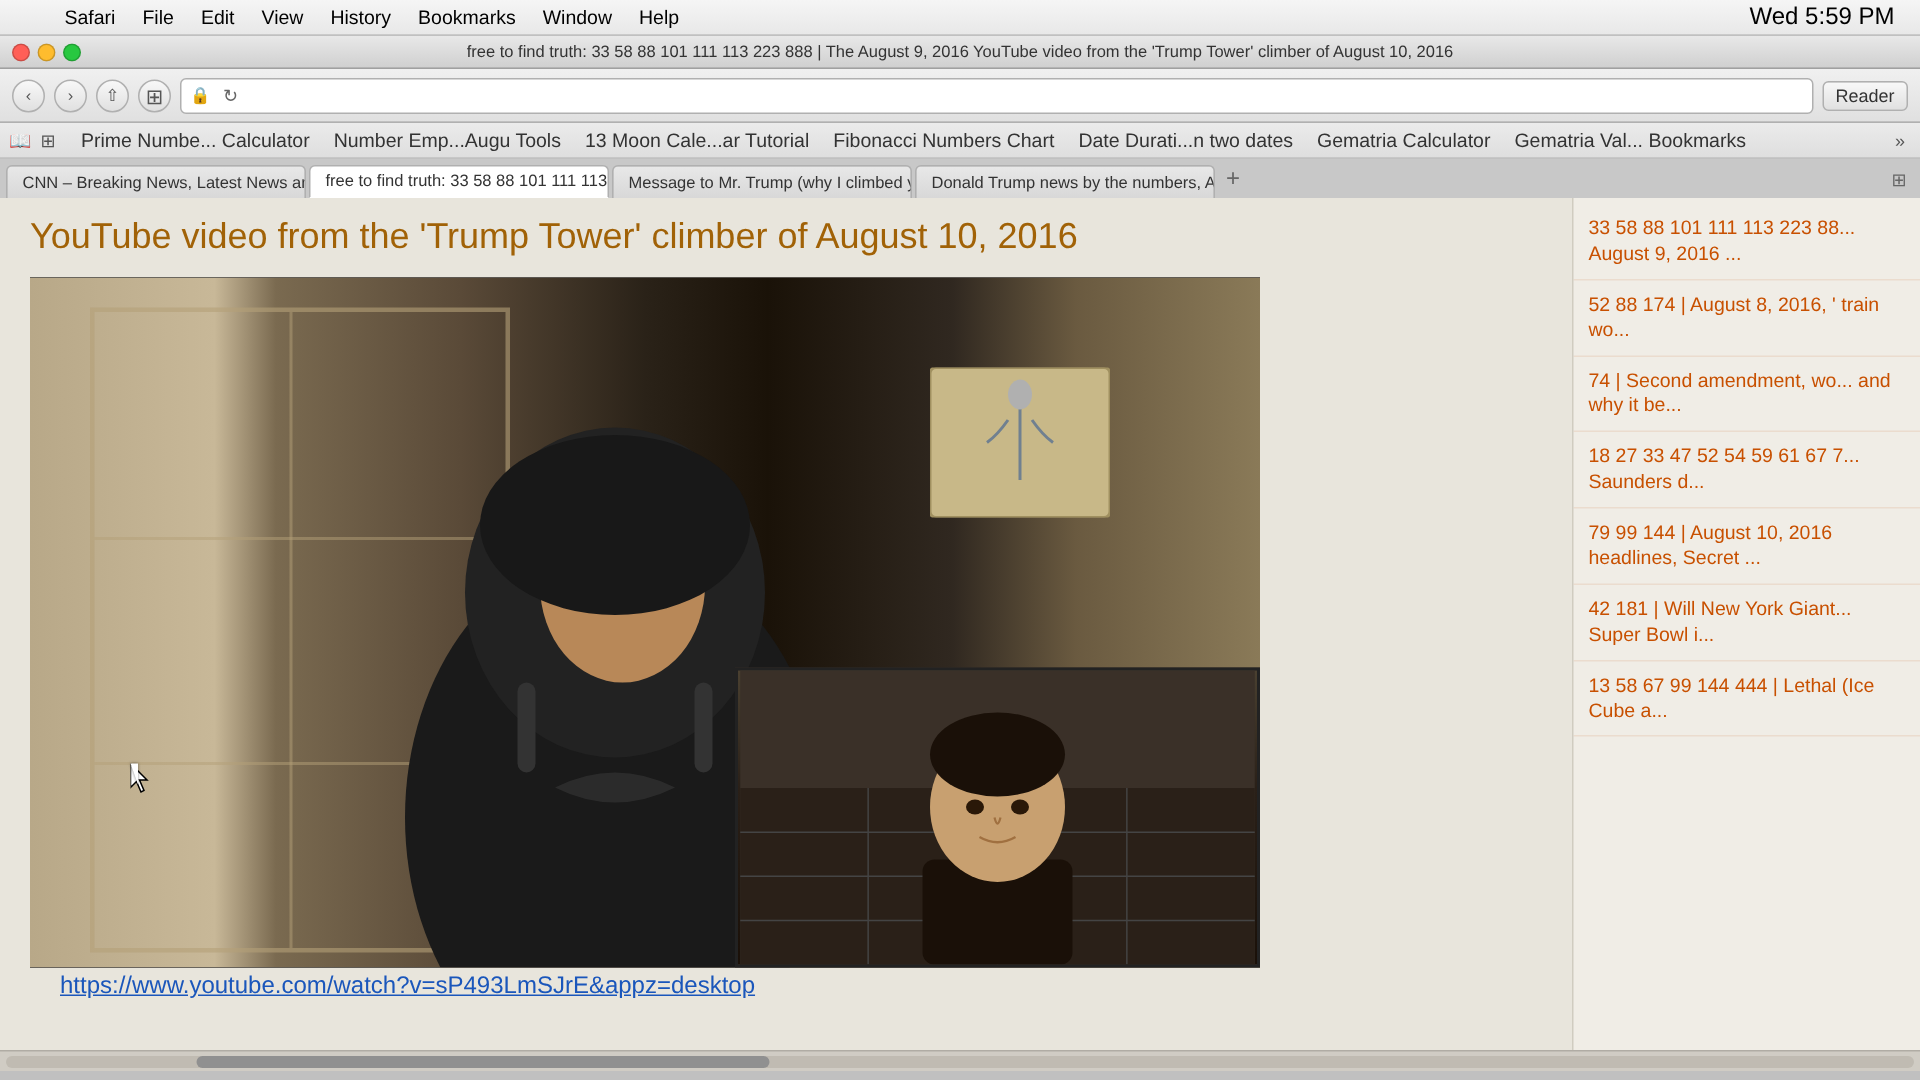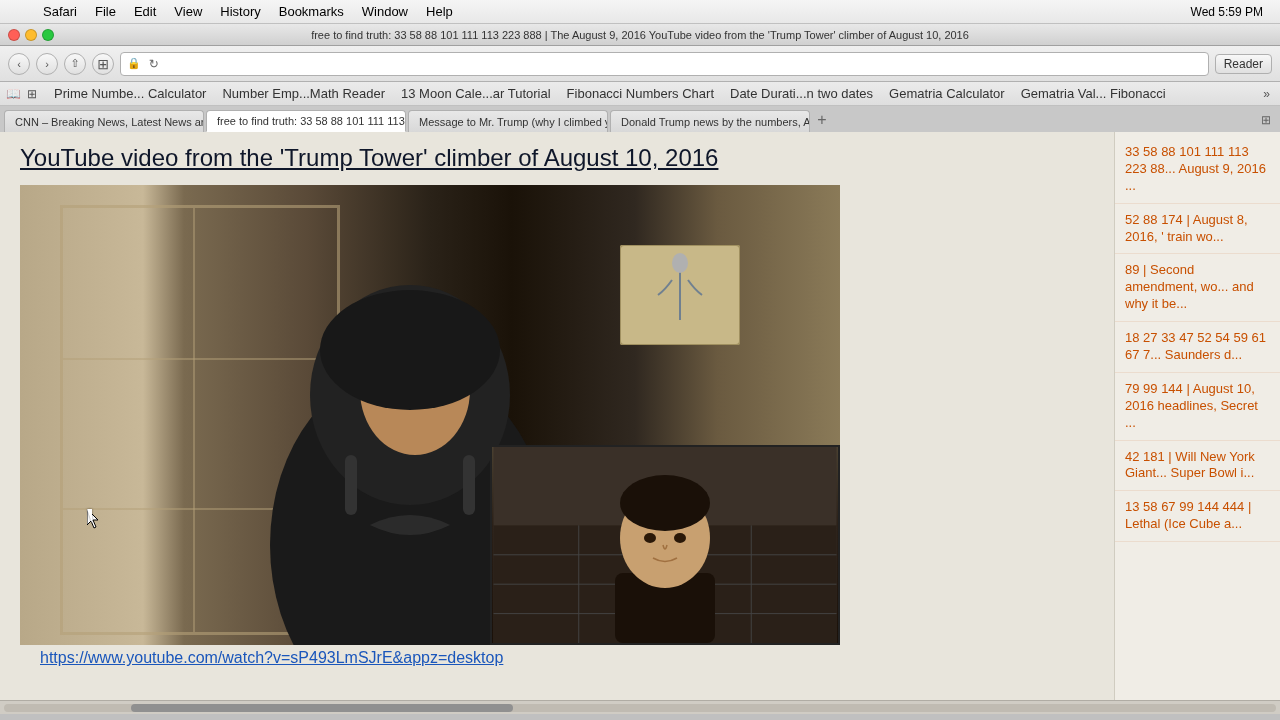--- a/index.html
+++ b/index.html
@@ -67,21 +67,21 @@
     .apple-logo {
       font-size: 14px;
       padding: 0 8px;
       cursor: pointer;
     }
     .menubar-right {
       margin-left: auto;
       display: flex;
       align-items: center;
       gap: 8px;
-      font-size: 12px;
+      font-size: 16px;
       justify-content: flex-end;
     }
 
     
     .browser-toolbar {
       height: 36px;
       background: linear-gradient(to bottom, #f0f0f0, #e0e0e0);
       border-bottom: 1px solid #b0b0b0;
       display: flex;
       align-items: center;
@@ -255,25 +255,24 @@
       overflow: hidden;
       position: relative;
     }
     .page-inner {
       padding: 10px 20px;
       max-width: 100%;
     }
     .page-title-main {
       font-size: 24px;
       font-weight: normal;
-      color: #0f172a;
+      color: #a16207;
       line-height: 1.3;
       margin-bottom: 12px;
       max-width: 820px;
-      text-decoration: underline;
     }
 
     
     .video-container {
       width: 820px;
       height: 460px;
       background: #000;
       position: relative;
       overflow: hidden;
     }
@@ -330,21 +329,21 @@
       height: 100%;
       background: linear-gradient(to bottom, #4a4030 0%, #2a2018 40%, #1a1008 100%);
       display: flex;
       align-items: flex-end;
       justify-content: center;
       position: relative;
     }
 
     
     .sidebar {
-      width: 166px;
+      width: 232px;
       background: #f0ede6;
       border-left: 1px solid #d0ccc0;
       overflow-y: auto;
       overflow-x: hidden;
       padding: 4px 0;
     }
     .sidebar-link {
       display: block;
       padding: 8px 10px;
       font-size: 13px;
@@ -450,26 +449,26 @@
   </div>
   <button class="reader-btn">Reader</button>
 </div>
 
 <div class="bookmarks-bar">
   <div class="bookmark-icons">
     <div class="bm-icon">📖</div>
     <div class="bm-icon">⊞</div>
   </div>
   <span class="bookmark-item">Prime Numbe... Calculator</span>
-  <span class="bookmark-item">Number Emp...Math Reader</span>
+  <span class="bookmark-item">Number Emp...Augu Tools</span>
   <span class="bookmark-item">13 Moon Cale...ar Tutorial</span>
   <span class="bookmark-item">Fibonacci Numbers Chart</span>
   <span class="bookmark-item">Date Durati...n two dates</span>
   <span class="bookmark-item">Gematria Calculator</span>
-  <span class="bookmark-item">Gematria Val... Fibonacci</span>
+  <span class="bookmark-item">Gematria Val... Bookmarks</span>
   <span class="bookmarks-overflow">»</span>
 </div>
 
 <div class="tabs-bar">
   <div class="tab">
     <span>CNN – Breaking News, Latest News and Videos</span>
 
   </div>
   <div class="tab active">
     <span>free to find truth: 33 58 88 101 111 113 2...</span>
@@ -576,21 +575,21 @@
     <div class="cursor">
       <svg width="14" height="20" viewBox="0 0 14 20">
         <path d="M0 0 L0 16 L4 12 L7 19 L9 18 L6 11 L11 11 Z" fill="white" stroke="black" stroke-width="1"></path>
       </svg>
     </div>
   </div>
 
   <div class="sidebar">
     <a class="sidebar-link">33 58 88 101 111 113 223 88... August 9, 2016 ...</a>
     <a class="sidebar-link">52 88 174 | August 8, 2016, ' train wo...</a>
-    <a class="sidebar-link">89 | Second amendment, wo... and why it be...</a>
+    <a class="sidebar-link">74 | Second amendment, wo... and why it be...</a>
     <a class="sidebar-link">18 27 33 47 52 54 59 61 67 7... Saunders d...</a>
     <a class="sidebar-link">79 99 144 | August 10, 2016 headlines, Secret ...</a>
     <a class="sidebar-link">42 181 | Will New York Giant... Super Bowl i...</a>
     <a class="sidebar-link">13 58 67 99 144 444 | Lethal (Ice Cube a...</a>
   </div>
 </div>
 
 <div class="scrollbar-area">
   <div class="scrollbar-track">
     <div class="scrollbar-thumb"></div>

